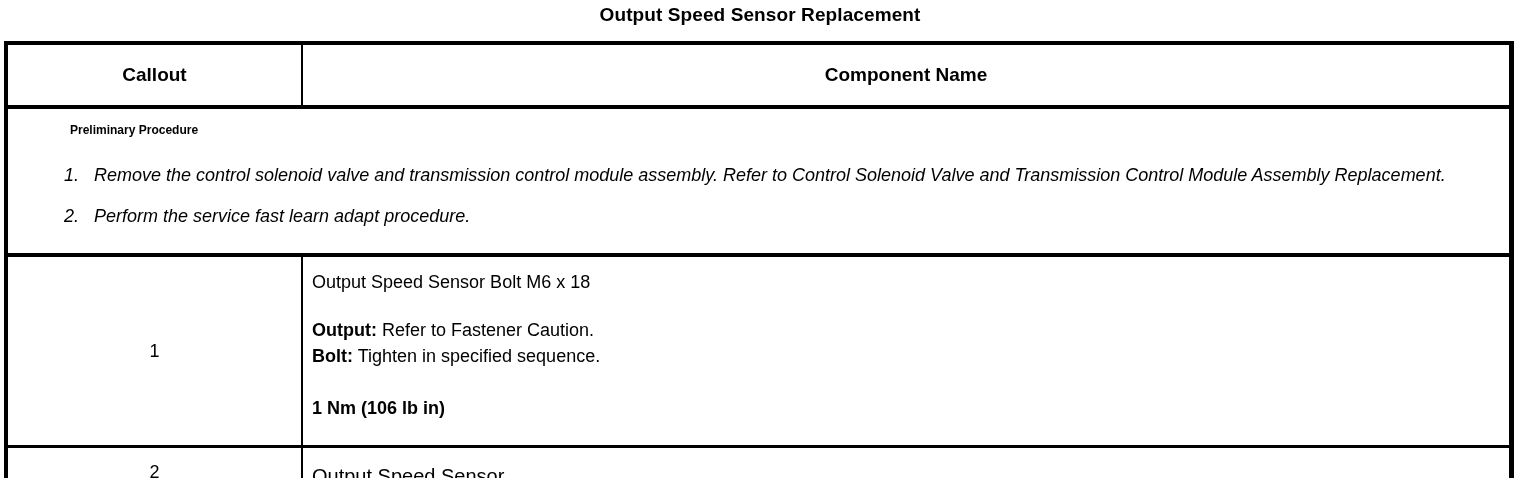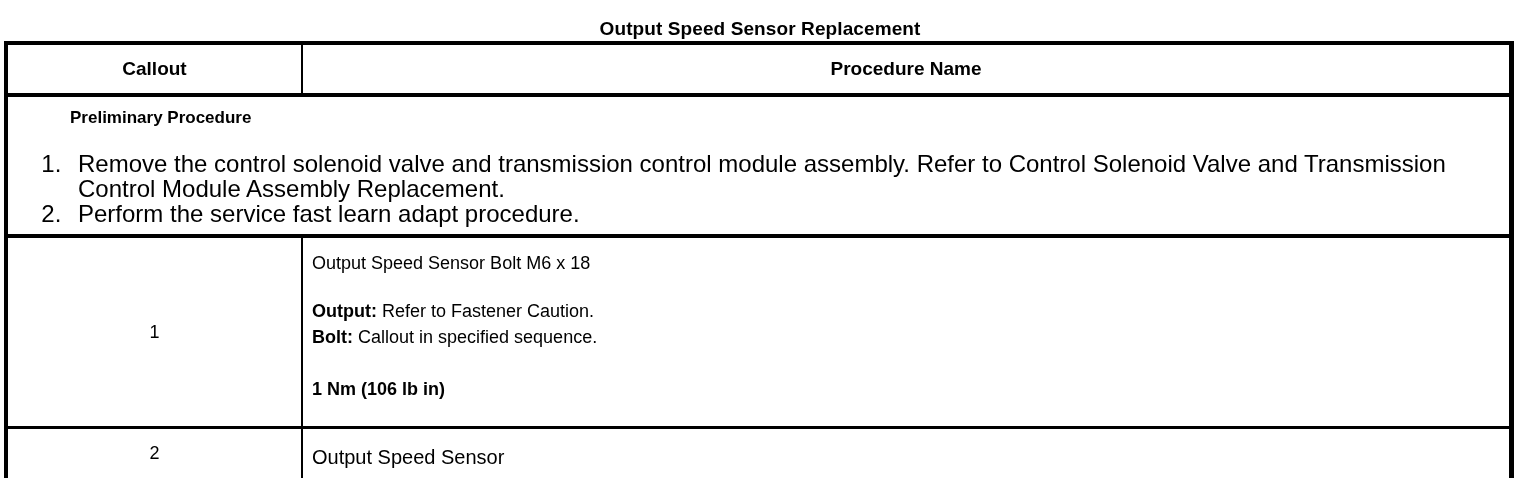--- a/index.html
+++ b/index.html
@@ -19,21 +19,21 @@
     width: 1520px;
     height: 478px;
     box-sizing: border-box;
   }
   .doc-title {
     width: 1520px;
     text-align: center;
     font-size: 19px;
     font-weight: bold;
     line-height: 20px;
-    padding-top: 19px;
+    padding-top: 5px;
     letter-spacing: 0.1px;
   }
   .table-wrap {
     position: absolute;
     left: 4px;
     top: 41px;
     width: 1510px;
     box-sizing: border-box;
     border: 4px solid #000;
     border-right-width: 5px;
@@ -55,48 +55,49 @@
   }
 
   
   tr.head th {
     border-bottom: 4px solid #000;
     font-size: 19px;
     font-weight: bold;
     text-align: center;
     height: 44px;
     line-height: 44px;
-    padding: 2px;
+    padding: 8px;
   }
   tr.head th.callout-h {
     border-right: 2px solid #000;
   }
 
   
   tr.prelim td {
     border-bottom: 4px solid #000;
     padding: 10px 12px 8px 12px;
   }
   .prelim-title {
     font-weight: bold;
-    font-size: 17px;
+    font-size: 12px;
     padding-left: 50px;
     line-height: 22px;
     margin-bottom: 22px;
   }
   ol.prelim-list {
     margin: 0;
     padding: 0 0 0 48px;
     list-style-position: outside;
   }
   ol.prelim-list li {
-    font-size: 24px;
+    font-size: 18px;
     line-height: 25px;
     padding-left: 10px;
-    margin: 0;
+    margin: 16px;
+    font-style: italic;
   }
 
   
   tr.item td.callout-c {
     border-right: 2px solid #000;
     text-align: center;
     vertical-align: middle;
     font-size: 18px;
   }
   tr.item td.name-c {
@@ -130,42 +131,42 @@
 
   <div class="table-wrap">
     <table class="spec">
       <colgroup>
         <col class="c-callout">
         <col class="c-name">
       </colgroup>
       <thead>
         <tr class="head">
           <th class="callout-h">Callout</th>
-          <th class="name-h">Procedure Name</th>
+          <th class="name-h">Component Name</th>
         </tr>
       </thead>
       <tbody>
         <tr class="prelim">
           <td colspan="2">
             <div class="prelim-title">Preliminary Procedure</div>
             <ol class="prelim-list">
               <li>Remove the control solenoid valve and transmission control module assembly. Refer to Control Solenoid Valve and Transmission Control Module Assembly Replacement.</li>
               <li>Perform the service fast learn adapt procedure.</li>
             </ol>
           </td>
         </tr>
 
         <tr class="item row1">
           <td class="callout-c">1</td>
           <td class="name-c">
             <div class="cell-lines">
               <div class="line">Output Speed Sensor Bolt M6 x 18</div>
               <div class="gap-sm"></div>
               <div class="line"><span class="b">Output:</span> <span>Refer to Fastener Caution.</span></div>
-              <div class="line"><span class="b">Bolt:</span> <span>Callout in specified sequence.</span></div>
+              <div class="line"><span class="b">Bolt:</span> <span>Tighten in specified sequence.</span></div>
               <div class="gap-md"></div>
               <div class="line b">1 Nm (106 lb in)</div>
             </div>
           </td>
         </tr>
 
         <tr class="item row2">
           <td class="callout-c row2-callout">2</td>
           <td class="name-c">
             <div class="row2-name">Output Speed Sensor</div>

